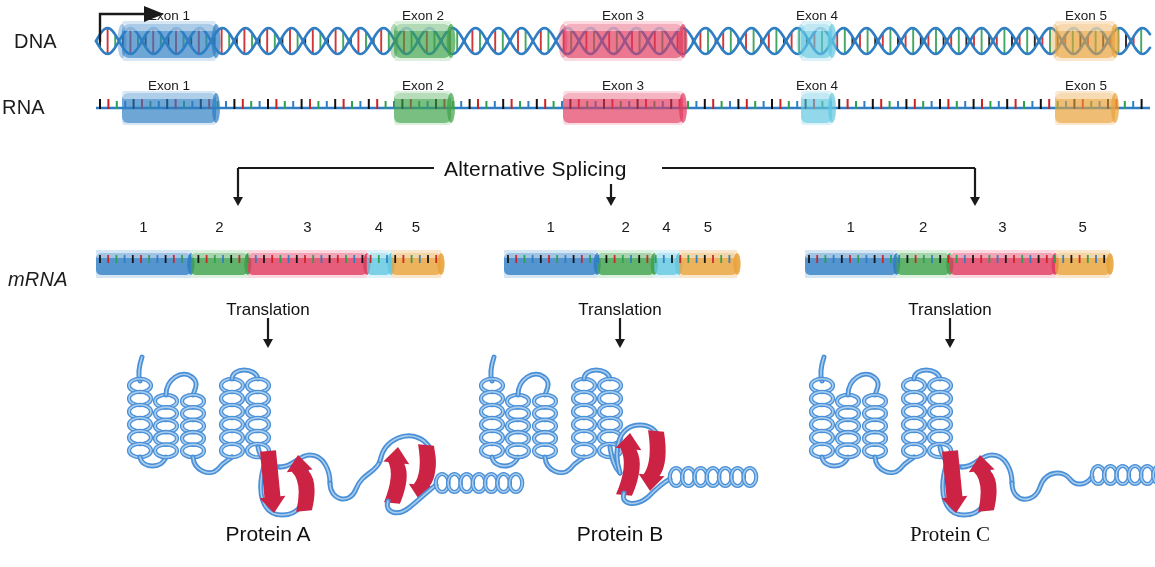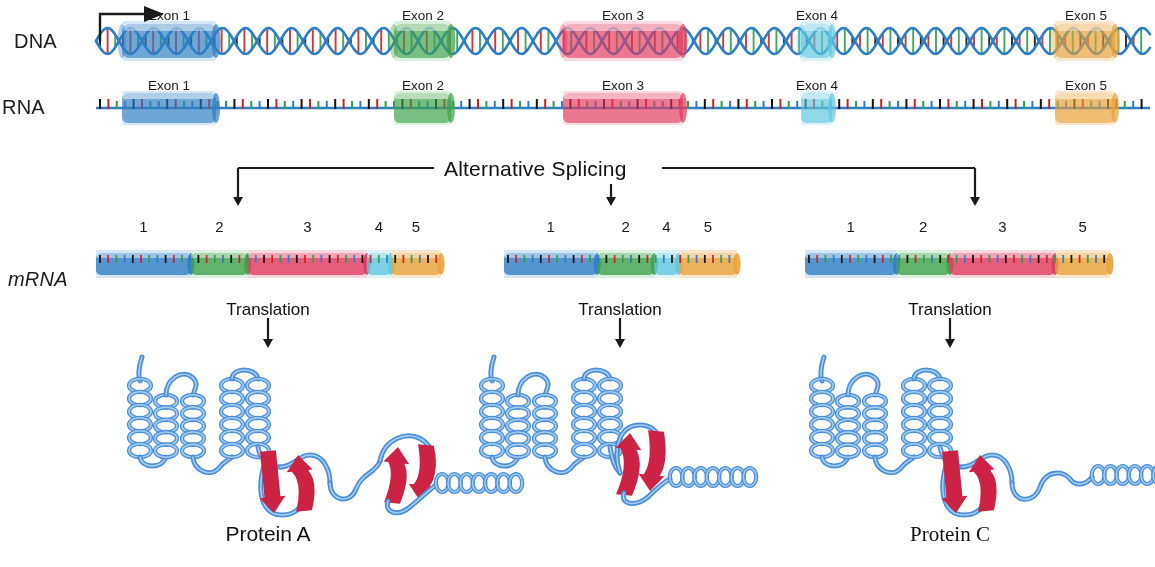--- a/index.html
+++ b/index.html
@@ -736,20 +736,21 @@
             <ellipse cx="243" cy="122" rx="6.388571428571429" ry="9" fill="none" stroke="#4a90d9" stroke-width="4.2"></ellipse>
             <ellipse cx="243" cy="122" rx="6.388571428571429" ry="9" fill="none" stroke="#a9cdeb" stroke-width="1.6"></ellipse>
             <ellipse cx="255.28571428571428" cy="122" rx="6.388571428571429" ry="9" fill="none" stroke="#4a90d9" stroke-width="4.2"></ellipse>
             <ellipse cx="255.28571428571428" cy="122" rx="6.388571428571429" ry="9" fill="none" stroke="#a9cdeb" stroke-width="1.6"></ellipse>
             <ellipse cx="267.5714285714286" cy="122" rx="6.388571428571429" ry="9" fill="none" stroke="#4a90d9" stroke-width="4.2"></ellipse>
             <ellipse cx="267.5714285714286" cy="122" rx="6.388571428571429" ry="9" fill="none" stroke="#a9cdeb" stroke-width="1.6"></ellipse>
             <ellipse cx="279.8571428571429" cy="122" rx="6.388571428571429" ry="9" fill="none" stroke="#4a90d9" stroke-width="4.2"></ellipse>
             <ellipse cx="279.8571428571429" cy="122" rx="6.388571428571429" ry="9" fill="none" stroke="#a9cdeb" stroke-width="1.6"></ellipse>
           </g>
         </svg>
+        <div class="protein-label" style="position:absolute;left:530px;top:522px;width:180px;">Protein B</div>
       </div>
       <div style="position:absolute;left:0;top:0;width:1155px;height:567px;">
         <svg style="position:absolute;left:805px;top:242px;width:315px;height:44px">
           <rect x="0" y="8" width="91.5" height="28" fill="#cfe2f3" opacity="0.9"></rect>
           <rect x="91.5" y="8" width="53.375" height="28" fill="#d8eeda" opacity="0.9"></rect>
           <rect x="144.875" y="8" width="105.225" height="28" fill="#fbd3dc" opacity="0.9"></rect>
           <rect x="250.1" y="8" width="54.9" height="28" fill="#fae3c4" opacity="0.9"></rect>
           <g>
             <rect x="0" y="11" width="91.5" height="22" rx="5" fill="#2f7ec4" opacity="0.78"></rect>
             <rect x="0" y="11" width="91.5" height="5" rx="2.5" fill="#fff" opacity="0.45"></rect>

